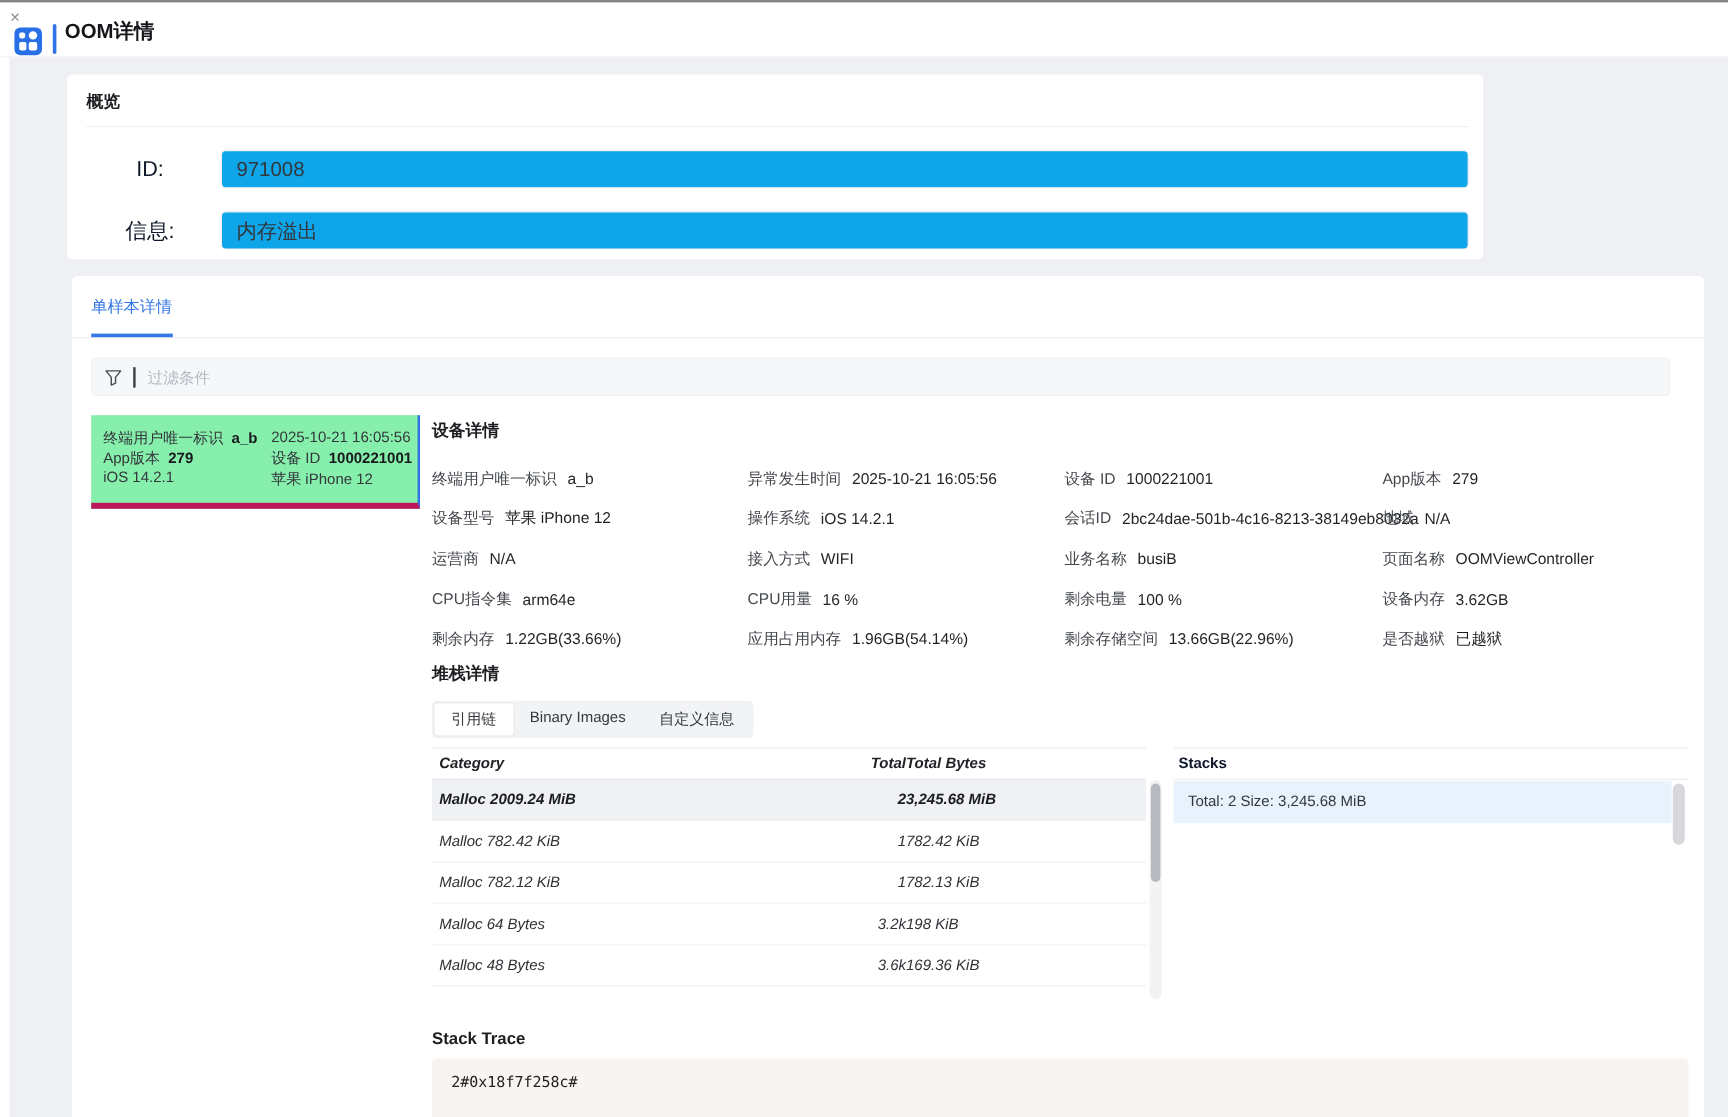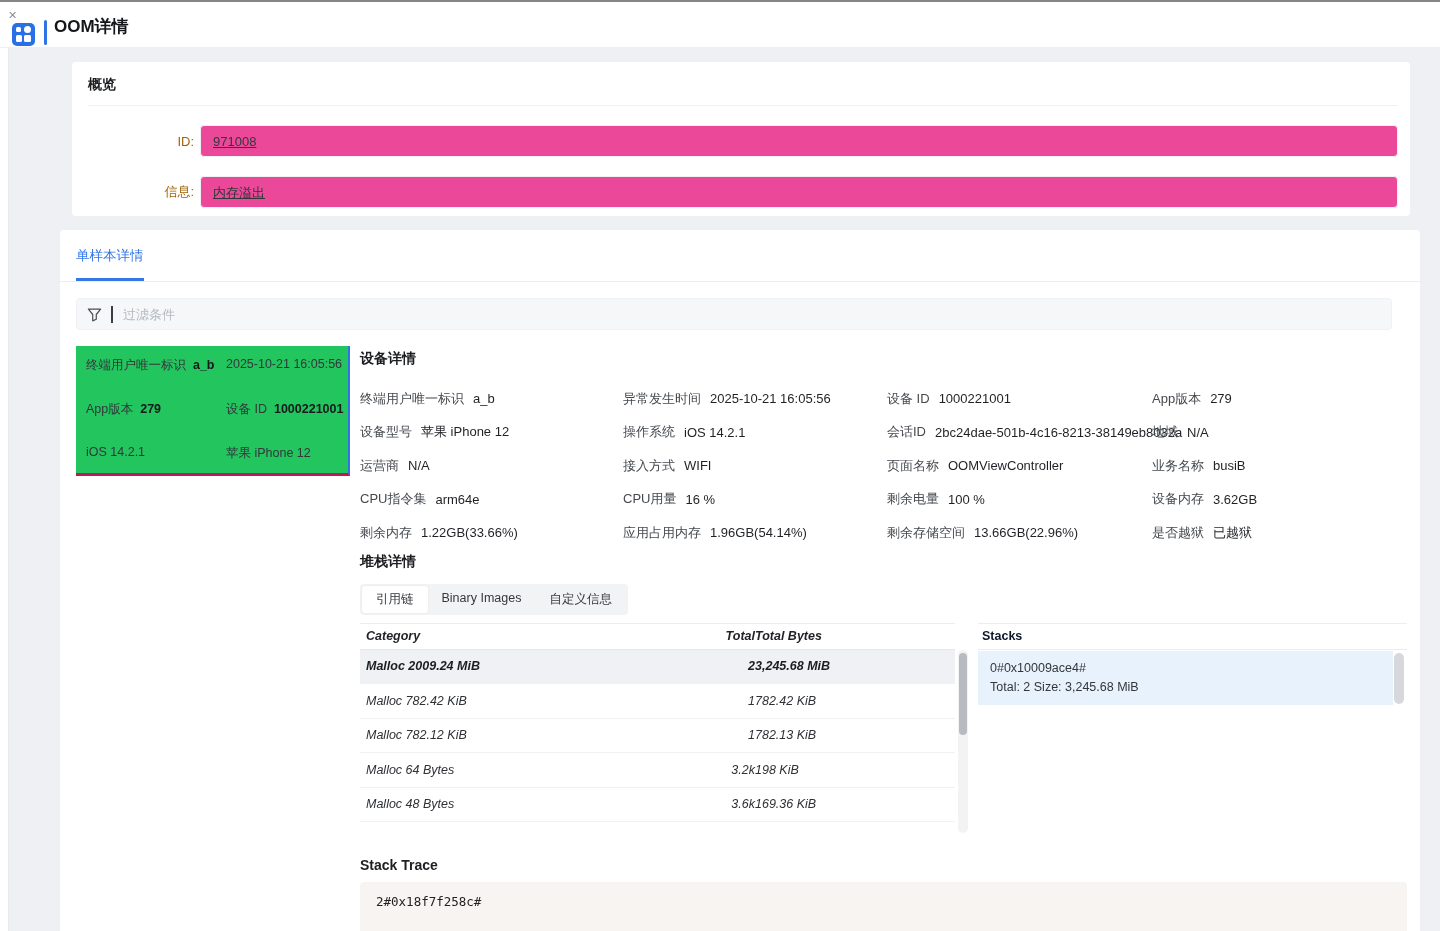--- a/index.html
+++ b/index.html
@@ -19,40 +19,40 @@
   .logo .b1 { left:4px; top:4px; width:5px; height:5px; }
   .logo .b2 { left:12px; top:3px; width:7px; height:7px; border-radius:50%; }
   .logo .b3 { left:4px; top:12px; width:6px; height:7px; }
   .logo .b4 { left:12px; top:12px; width:7px; height:7px; }
   .title-accent { position:absolute; left:44px; top:18px; width:3px; height:25px; background:#2e74e5; border-radius:2px; }
   .page-title { position:absolute; left:54px; top:13px; font-size:17px; font-weight:bold; color:#141619; }
 
   .card { position:absolute; background:#fff; border-radius:4px; }
 
   
-  .overview { left:72px; top:62px; width:1338px; height:154px; padding:12px 12px 0 16px; }
+  .overview { left:56px; top:62px; width:1180px; height:154px; padding:12px 12px 0 16px; }
   .sec-title { font-size:14px; font-weight:bold; color:#1c1e21; }
   .overview .sec-title { padding:2px 0 11px 0; border-bottom:1px solid #f0f0f0; }
   .field-row { display:flex; align-items:center; margin-top:19px; }
-  .field-row label { width:106px; text-align:right; margin-right:6px; color:#a16207; font-size:13px; }
-  .field-input { flex:1; height:32px; line-height:32px; background:#ec4899; border:1px solid #f0f1f4; border-radius:4px; padding:0 12px; color:#33363b; font-size:13px;text-decoration:underline; }
+  .field-row label { width:106px; text-align:center; margin-right:6px; color:#0f172a; font-size:18px; }
+  .field-input { flex:1; height:32px; line-height:32px; background:#0ea5e9; border:1px solid #f0f1f4; border-radius:4px; padding:0 12px; color:#33363b; font-size:17px; }
 
   
   .sample-card { left:60px; top:230px; width:1360px; height:701px; border-radius:4px 4px 0 0; overflow:hidden; }
   .tabbar { height:52px; padding-left:16px; border-bottom:1px solid #ededed; display:flex; }
   .tab { align-self:stretch; display:flex; align-items:center; color:#3478e6; font-size:13.5px; border-bottom:3px solid #3478e6; padding-top:3px; cursor:pointer; }
   .filterbox { margin:16px 28px 0 16px; height:32px; background:#f6f7f9; border:1px solid #f0f1f4; border-radius:4px; display:flex; align-items:center; padding:0 10px; }
   .fdiv { width:2px; height:17px; background:#3a3d42; margin:0 10px 0 9px; }
   .filter-input { flex:1; border:none; outline:none; background:transparent; font-size:13px; color:#33363b; font-family:inherit; }
   .filter-input::placeholder { color:#b4bac3; }
 
   .sample-body { display:flex; margin-top:16px; padding:0 13px 0 16px; }
 
   .sample-list { width:274px; flex:none; }
-  .sample-item { background:#22c55e; border-bottom:3px solid #be185d; border-right:2px solid #2e74e5; padding:11px 0 11px 10px; display:grid; grid-template-columns:140px 1fr; row-gap:27px; font-size:12.5px; color:#33363b; cursor:pointer; }
+  .sample-item { background:#86efac; border-bottom:5px solid #be185d; border-right:2px solid #2e74e5; padding:11px 0 11px 10px; display:grid; grid-template-columns:140px 1fr; row-gap:0; font-size:12.5px; color:#33363b; cursor:pointer; }
   .sample-item b { color:#17191c; }
 
   .detail { flex:1; margin-left:10px; min-width:0; }
   .detail h3 { font-size:14px; font-weight:bold; color:#1c1e21; }
   .d-title { margin-top:4px; height:20px; }
   .dgrid { margin-top:12px; display:grid; grid-template-columns:263px 264px 265px 1fr; grid-auto-rows:33.5px; font-size:13px; }
   .dcell { display:flex; align-items:center; white-space:nowrap; overflow:visible; }
   .dl { color:#45494e; }
   .dv { color:#1f2125; margin-left:9px; }
   .s-title { margin-top:3px; height:20px; }
@@ -178,26 +178,26 @@
           </div>
         <div class="dcell">
             <span class="dl">运营商</span>
             <span class="dv">N/A</span>
           </div>
         <div class="dcell">
             <span class="dl">接入方式</span>
             <span class="dv">WIFI</span>
           </div>
         <div class="dcell">
+            <span class="dl">业务名称</span>
+            <span class="dv">busiB</span>
+          </div>
+        <div class="dcell">
             <span class="dl">页面名称</span>
             <span class="dv">OOMViewController</span>
-          </div>
-        <div class="dcell">
-            <span class="dl">业务名称</span>
-            <span class="dv">busiB</span>
           </div>
         <div class="dcell">
             <span class="dl">CPU指令集</span>
             <span class="dv">arm64e</span>
           </div>
         <div class="dcell">
             <span class="dl">CPU用量</span>
             <span class="dv">16 %</span>
           </div>
         <div class="dcell">
@@ -270,21 +270,20 @@
         </div>
 
         <div class="vscroll">
           <div class="vthumb"></div>
         </div>
 
         <div class="stacks">
           <div class="stacks-head">Stacks</div>
           <div class="stacks-body">
             <div class="stack-item">
-              <div>0#0x10009ace4#</div>
               <div>Total: 2 Size: 3,245.68 MiB</div>
             </div>
             <div class="stacks-thumb"></div>
           </div>
         </div>
       </div>
 
       <h3 class="trace-title">Stack Trace</h3>
       <div class="trace-block">
         <div>2#0x18f7f258c#</div>

